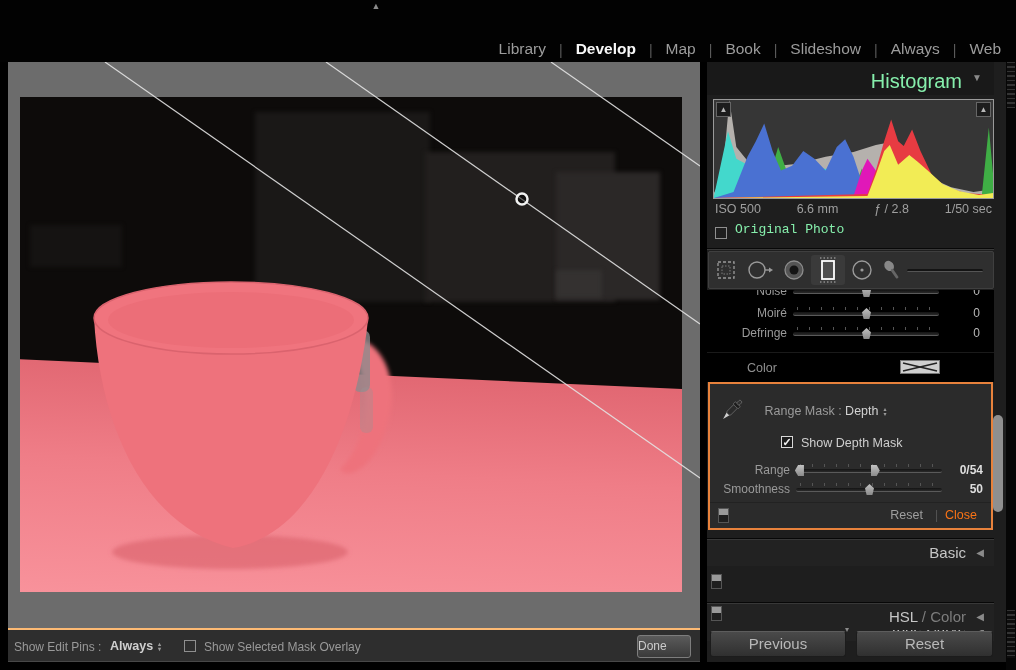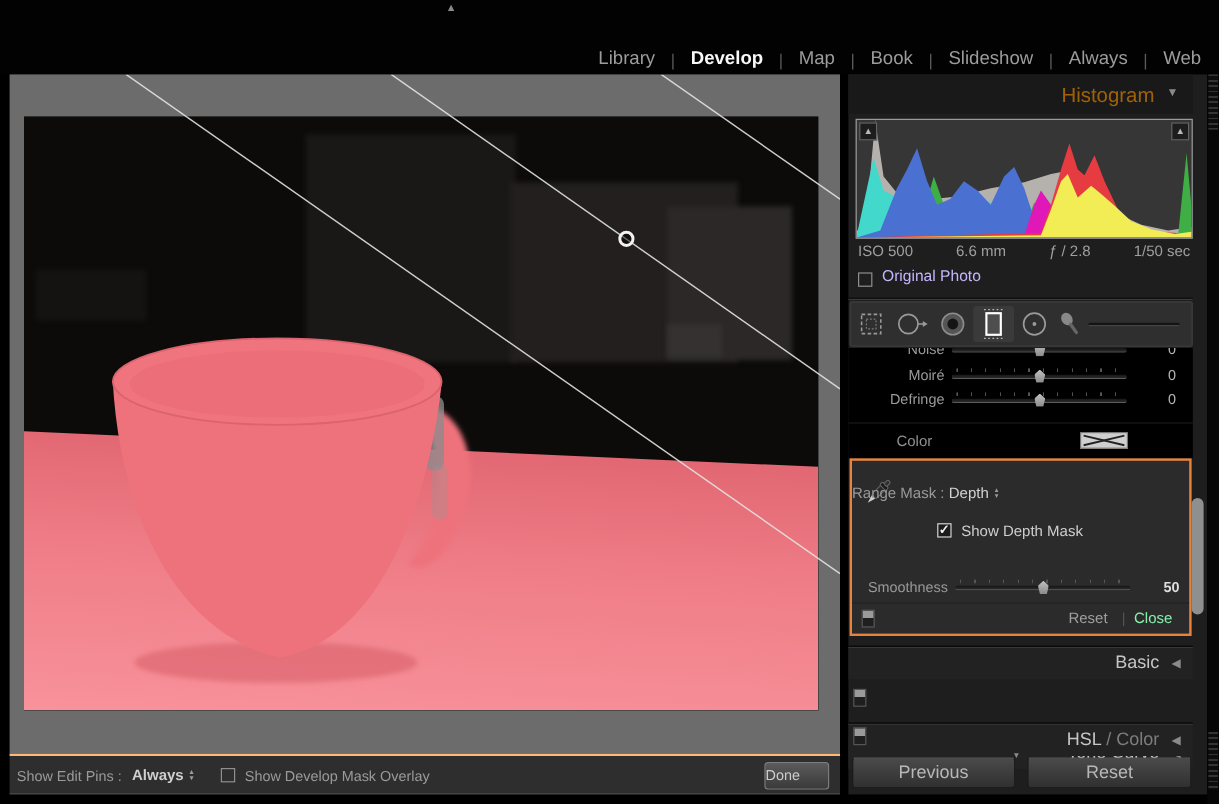--- a/index.html
+++ b/index.html
@@ -36,32 +36,32 @@
   .checkbox.checked { background:#1c1c1c; border-color:#d8d8d8; color:#f0f0f0; font-size:11px; line-height:11px; text-align:center; font-weight:bold; }
   #done-btn { position:absolute; right:9px; top:5px; width:54px; height:23px;
     background:linear-gradient(180deg,#5b5b5b,#3a3a3a); border:1px solid #7d7d7d; border-radius:3px;
     color:#cccccc; font-size:12px; text-align:left; line-height:21px; cursor:pointer;margin-left:48px; }
 
   
   #right-panel { position:absolute; left:707px; top:62px; width:299px; height:600px; background:#1e1e1e; }
   .section-divider { position:absolute; left:0; width:287px; height:2px; background:#080808; border-bottom:1px solid #3a3a3a; }
 
   #hist-header { position:absolute; left:0; top:0; width:287px; height:33px; background:#191919; cursor:pointer; }
-  #hist-title { position:absolute; right:32px; top:8px; font-size:17px; color:#a16207; }
+  #hist-title { position:absolute; right:32px; top:8px; font-size:20px; color:#86efac; }
   #hist-collapse { position:absolute; right:12px; top:10px; font-size:10px; color:#8a8a8a; }
   #hist-box { position:absolute; left:6px; top:37px; width:281px; height:100px; background:#363636; border:1px solid #9a9a9a; }
   #hist-svg { position:absolute; left:0; top:0; }
   .clip-btn { position:absolute; top:2px; width:15px; height:15px; background:#1d1d1d; border:1px solid #666; text-align:center; line-height:13px; font-size:8px; color:#b8b8b8; cursor:pointer; }
   #clip-left { left:2px; } #clip-right { right:2px; }
   #exif-row { position:absolute; left:8px; top:140px; width:277px; display:flex; justify-content:space-between; font-size:12.5px; color:#9f9f9f; }
   #exif-row span { white-space:nowrap; }
 
   #orig-photo-row { position:absolute; left:0; top:160px; width:287px; height:26px; }
   #orig-photo-check { left:8px; top:5px; }
-  #orig-photo-label { position:absolute; left:28px; top:0; font-size:13px; color:#c4b5fd; }
+  #orig-photo-label { position:absolute; left:28px; top:0; font-size:13px; color:#86efac;font-family:Liberation Mono, monospace; }
 
   #toolstrip { position:absolute; left:1px; top:189px; width:286px; height:38px; background:#2f2f2f; border:1px solid #3f3f3f; border-radius:2px; display:flex; align-items:center; }
   .tool { width:34px; height:30px; display:flex; align-items:center; justify-content:center; cursor:pointer; }
   .tool.selected { background:#3a3a3a; border-radius:3px; }
   #brush-size-track { flex:1; height:3px; margin:0 10px 0 2px; background:#141414; border-radius:2px; border-bottom:1px solid #555; }
 
   #detail-section { position:absolute; left:0; top:228px; width:287px; height:92px; background:#000000; overflow:hidden; }
   .slider-row { position:absolute; left:0; width:287px; height:18px; }
   .slider-label { position:absolute; left:0; width:80px; text-align:right; font-size:12px; color:#9a9a9a; top:2px; }
   .slider-track-wrap { position:absolute; left:86px; top:3px; width:146px; height:12px; }
@@ -73,33 +73,33 @@
   .handle.arrow-left { clip-path:polygon(100% 0, 35% 0, 0 50%, 35% 100%, 100% 100%); }
   .handle.arrow-right { clip-path:polygon(0 0, 65% 0, 100% 50%, 65% 100%, 0 100%); }
   .slider-value { position:absolute; right:14px; top:2px; font-size:12px; color:#b8b8b8; }
   #color-row { position:absolute; left:0; top:62px; width:287px; height:30px; border-top:1px solid #1a1a1a; }
   #color-label { position:absolute; left:40px; top:8px; font-size:12.5px; color:#8f8f8f; }
   #color-swatch { position:absolute; left:193px; top:7px; width:40px; height:14px; background:#cfcfcf; border:1px solid #777; cursor:pointer; }
   #color-swatch svg { display:block; }
 
   #range-mask-box { position:absolute; left:1px; top:320px; width:285px; height:148px; background:#2b2b2b; border:2px solid #e8823c; }
   #eyedropper { position:absolute; left:8px; top:10px; width:30px; height:30px; cursor:pointer; }
-  #rm-title-row { position:absolute; left:0; top:20px; width:231px; font-size:12.5px; color:#9a9a9a; }
+  #rm-title-row { position:absolute; left:0; top:20px; width:231px; text-align:center; font-size:12.5px; color:#9a9a9a; }
   #rm-depth { color:#d2d2d2; cursor:pointer; }
   #rm-check-row { position:absolute; left:0; top:51px; width:281px; height:16px; }
   #rm-checkbox { left:71px; top:1px; }
   #rm-check-label { position:absolute; left:91px; top:1px; font-size:12.5px; color:#cecece; }
   #rm-range-row { top:77px; } #rm-smooth-row { top:96px; }
   #range-mask-box .slider-value { color:#dedede; font-weight:bold; }
   #rm-footer { position:absolute; left:0; top:118px; width:281px; height:26px; border-top:1px solid #222; }
   .mini-toggle { position:absolute; width:11px; height:15px; border:1px solid #555; background:linear-gradient(180deg,#9a9a9a 0 48%,#1f1f1f 48% 100%); cursor:pointer; }
   #rm-toggle { left:8px; top:5px; }
   #rm-reset { position:absolute; right:68px; top:5px; font-size:12.5px; color:#9f9f9f; cursor:pointer; }
   #rm-sep { position:absolute; right:53px; top:5px; font-size:12px; color:#555; }
-  #rm-close { position:absolute; right:14px; top:5px; font-size:12.5px; color:#86efac; cursor:pointer; }
+  #rm-close { position:absolute; right:14px; top:5px; font-size:12.5px; color:#f97316; cursor:pointer; }
 
   .panel-row { position:absolute; left:0; width:287px; height:28px; background:#222; border-top:1px solid #070707; box-shadow:inset 0 1px 0 #383838; cursor:pointer; }
   .panel-label { position:absolute; right:28px; top:5px; font-size:15px; color:#c6c6c6; white-space:nowrap; }
   .panel-collapse { position:absolute; right:10px; top:8px; font-size:10px; color:#8a8a8a; }
   .dim { color:#7d7d7d; }
   #basic-row { top:476px; } #tonecurve-row { top:508px;margin-top:43px; } #hsl-row { top:540px; }
   #tc-toggle { left:4px; top:512px; } #hsl-toggle { left:4px; top:544px; }
   #panel-mini-arrow { position:absolute; left:138px; top:563px; font-size:8px; color:#8a8a8a; }
   .big-btn { position:absolute; top:569px; height:26px; background:linear-gradient(180deg,#4a4a4a,#303030); border:1px solid #1c1c1c; border-top-color:#5d5d5d; border-radius:3px; color:#b8b8b8; font-size:15px; text-align:center; line-height:24px; cursor:pointer; }
   #prev-btn { left:3px; width:136px; } #reset-btn { left:149px; width:137px; }
@@ -161,21 +161,21 @@
         <line x1="318" y1="0" x2="692" y2="262" stroke="#e3e3e3" stroke-width="1.2" stroke-opacity="0.9"></line>
         <line x1="543" y1="0" x2="692" y2="104" stroke="#e3e3e3" stroke-width="1.2" stroke-opacity="0.9"></line>
         <circle cx="514" cy="137" r="5.5" fill="rgba(0,0,0,0.5)" stroke="#f2f2f2" stroke-width="2.5"></circle>
       </svg>
   </div>
 
   <div id="status-bar">
     <span class="lbl" style="left:6px;">Show Edit Pins :</span>
     <span id="edit-pins-value"><span>Always</span><span class="stepper"><span>▴</span><span>▾</span></span></span>
     <span class="checkbox" style="left:176px;top:10px;"></span>
-    <span class="lbl" style="left:196px;">Show Develop Mask Overlay</span>
+    <span class="lbl" style="left:196px;">Show Selected Mask Overlay</span>
     <div id="done-btn">Done</div>
   </div>
 
   <div id="right-panel">
 
     <div id="hist-header">
       <span id="hist-title">Histogram</span>
       <span id="hist-collapse">▼</span>
     </div>
 
@@ -301,20 +301,31 @@
         </g>
       </svg>
       <div id="rm-title-row">
         <span>Range Mask :</span>
         <span id="rm-depth"> <span>Depth</span><span class="stepper"><span>▴</span><span>▾</span></span></span>
       </div>
       <div id="rm-check-row">
         <span class="checkbox checked" id="rm-checkbox">✓</span>
         <span id="rm-check-label">Show Depth Mask</span>
       </div>
+      <div class="slider-row" id="rm-range-row">
+        <span class="slider-label">Range</span>
+        <span class="slider-track-wrap">
+            <span class="slider-ticks"></span>
+            <span class="slider-track">
+          <span class="handle arrow-left" style="left: 2%;"></span>
+          <span class="handle arrow-right" style="left: 54%;"></span>
+        </span>
+          </span>
+        <span class="slider-value">0/54</span>
+      </div>
       <div class="slider-row" id="rm-smooth-row">
         <span class="slider-label">Smoothness</span>
         <span class="slider-track-wrap">
             <span class="slider-ticks"></span>
             <span class="slider-track">
           <span class="handle" style="left: 50%;"></span>
         </span>
           </span>
         <span class="slider-value">50</span>
       </div>

